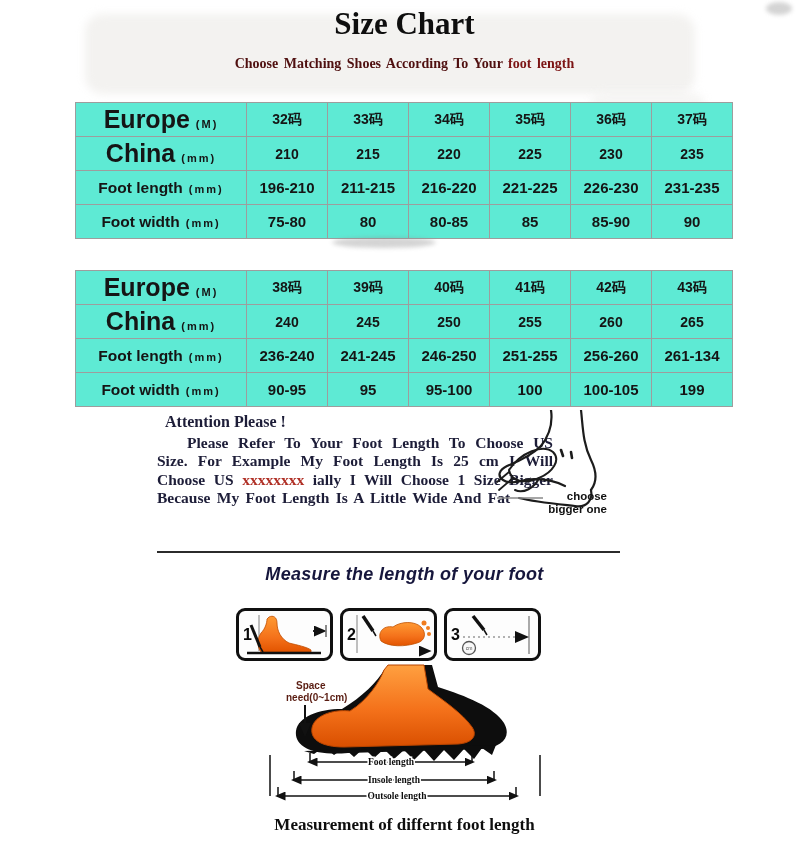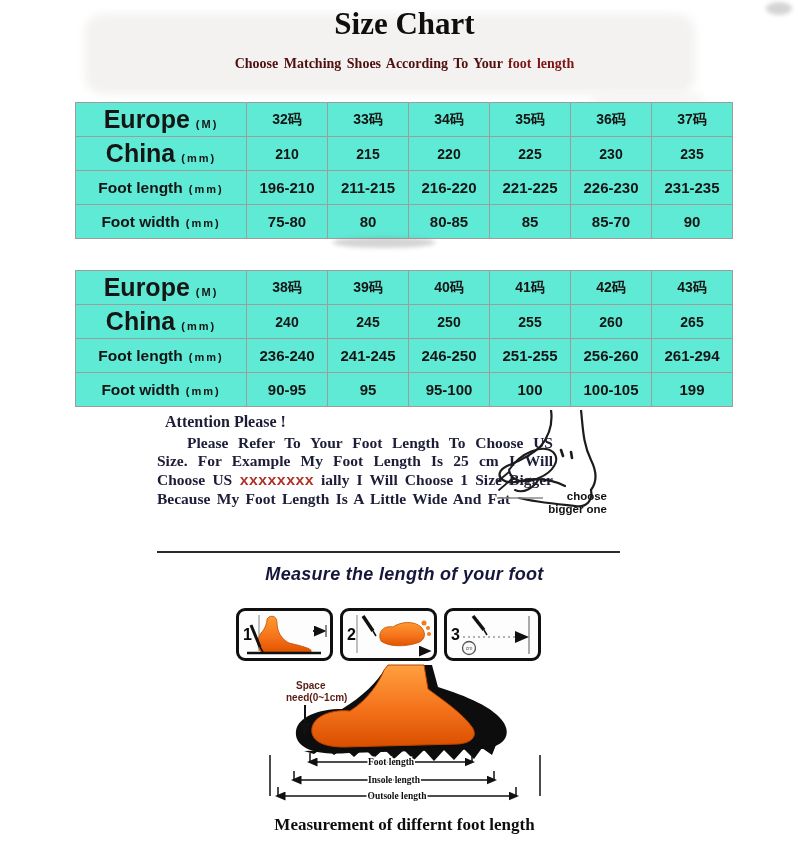--- a/index.html
+++ b/index.html
@@ -28,21 +28,21 @@
   tr.bigrow td{font-size:14px;}
   .lbl-big{font-size:25px;letter-spacing:0;}
   .lbl-sm{font-size:15.5px;}
   .unit{font-size:11px;font-weight:bold;letter-spacing:2px;margin-left:6px;}
 
   
   .attention{left:157px;top:413px;width:396px;font-family:"Liberation Serif",serif;
              font-weight:bold;color:#1d1d38;font-size:15.5px;line-height:18.5px;}
   .attention h3{margin:0 0 2px 8px;font-size:16px;font-weight:bold;}
   .attention p{margin:0;text-align:justify;text-indent:30px;word-spacing:2.5px;}
-  .attention .red{color:#b03026;font-family:Liberation Mono, monospace;}
+  .attention .red{color:#b03026;}
   .side-note{left:523px;top:490px;width:84px;text-align:right;
              font-family:Liberation Sans, sans-serif;font-weight:bold;font-size:11.5px;
              line-height:13px;color:#111;}
   .rule{left:157px;top:551px;width:463px;height:2px;background:#2b2b2b;}
 
   
   .measure-head{left:0;top:564px;width:100%;text-align:center;
                 font-style:italic;font-weight:bold;font-size:18px;color:#16163c;letter-spacing:.3px;}
   .steps{left:236px;top:608px;display:flex;gap:7px;}
   .step-box{position:relative;width:97px;height:53px;border:3px solid #101010;border-radius:9px;
@@ -100,21 +100,21 @@
         <td>221-225</td>
         <td>226-230</td>
         <td>231-235</td>
       </tr>
       <tr>
         <th><span class="lbl-sm">Foot width</span><span class="unit">(mm)</span></th>
         <td>75-80</td>
         <td>80</td>
         <td>80-85</td>
         <td>85</td>
-        <td>85-70</td>
+        <td>85-90</td>
         <td>90</td>
       </tr>
     </tbody>
       </table>
   </div>
 
   <div class="abs smudge" style="left:332px;top:237px;width:104px;height:11px;"></div>
 
   <div class="abs" style="left:75px;top:270px;">
     <table class="size">
@@ -137,21 +137,21 @@
         <td>260</td>
         <td>265</td>
       </tr>
       <tr>
         <th><span class="lbl-sm">Foot length</span><span class="unit">(mm)</span></th>
         <td>236-240</td>
         <td>241-245</td>
         <td>246-250</td>
         <td>251-255</td>
         <td>256-260</td>
-        <td>261-294</td>
+        <td>261-134</td>
       </tr>
       <tr>
         <th><span class="lbl-sm">Foot width</span><span class="unit">(mm)</span></th>
         <td>90-95</td>
         <td>95</td>
         <td>95-100</td>
         <td>100</td>
         <td>100-105</td>
         <td>199</td>
       </tr>

